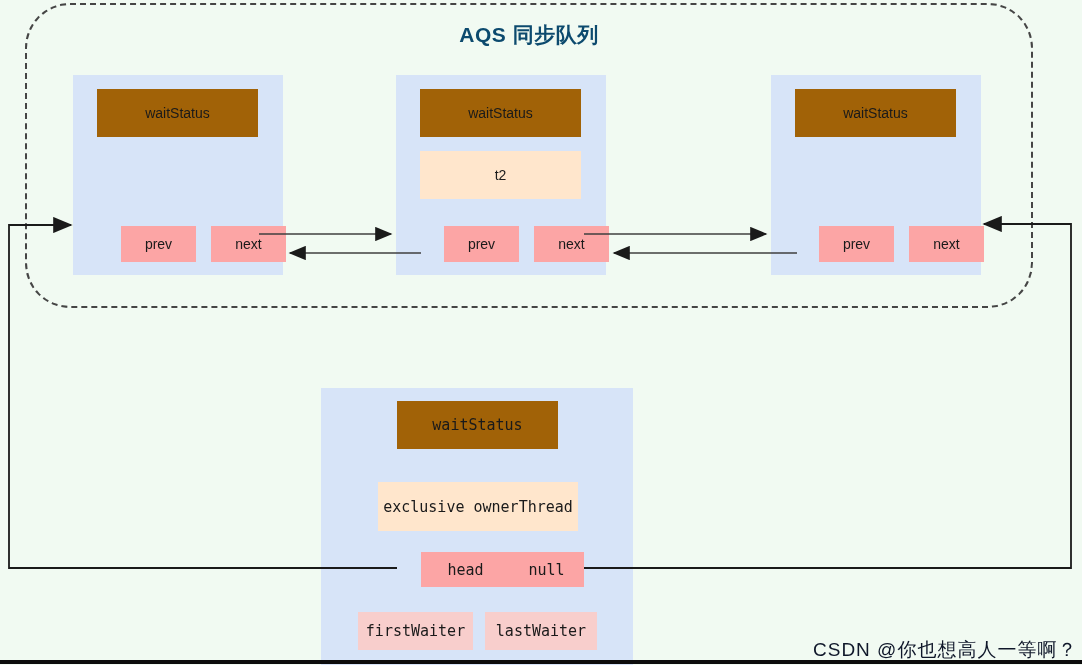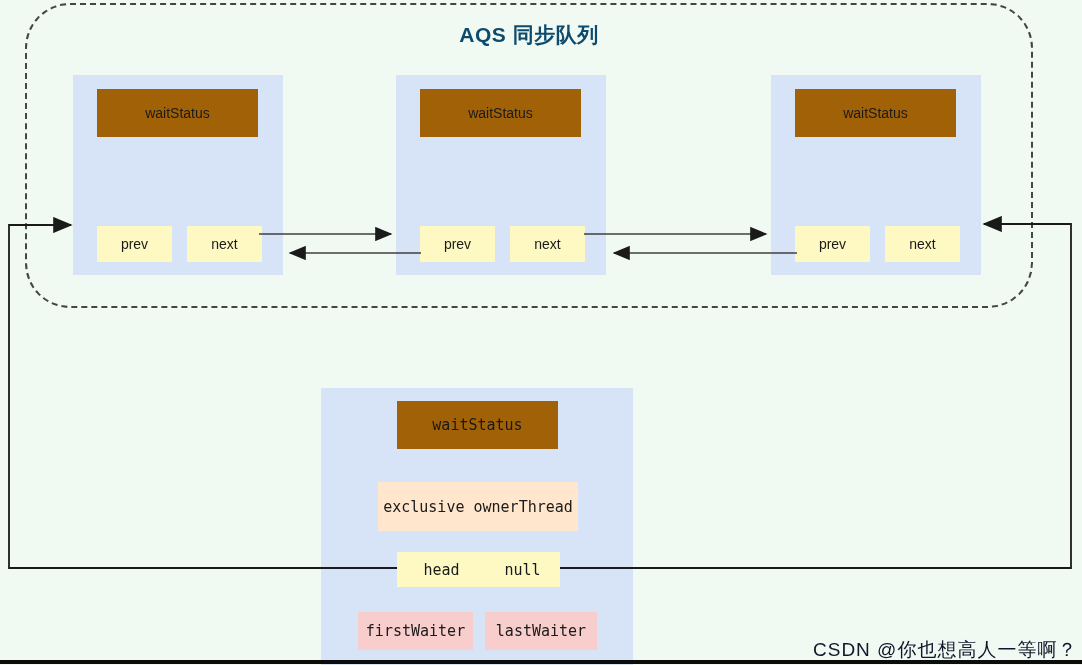--- a/index.html
+++ b/index.html
@@ -29,21 +29,21 @@
     background:#d7e4f8;
     top:75px;
   }
   .cell{
     position:absolute;
     display:flex;align-items:center;justify-content:center;
     font-size:14px;color:#1a1a1a;
   }
   .green{background:#a16207;}
   .orange{background:#ffe6cc;}
-  .yellow{background:#fef9c3;}
+  .yellow{background:#fca5a5;margin-left:24px;}
   .pink{background:#f8cecc;}
   .qnode .ws{left:24px;top:14px;width:161px;height:48px;}
   .qnode .th{left:24px;top:76px;width:161px;height:48px;}
   .qnode .prev{left:24px;top:151px;width:75px;height:36px;}
   .qnode .next{left:114px;top:151px;width:75px;height:36px;}
   .aqs-box{
     position:absolute;
     left:321px;top:388px;width:312px;height:277px;
     background:#d7e4f8;
   }
@@ -85,20 +85,21 @@
   <div class="title">AQS 同步队列</div>
 
   <div class="qnode" style="left:73px;">
     <div class="cell green ws">waitStatus</div>
     <div class="cell yellow prev">prev</div>
     <div class="cell yellow next">next</div>
   </div>
 
   <div class="qnode" style="left:396px;">
     <div class="cell green ws">waitStatus</div>
+    <div class="cell orange th">t2</div>
     <div class="cell yellow prev">prev</div>
     <div class="cell yellow next">next</div>
   </div>
 
   <div class="qnode" style="left:771px;">
     <div class="cell green ws">waitStatus</div>
     <div class="cell yellow prev">prev</div>
     <div class="cell yellow next">next</div>
   </div>
 

